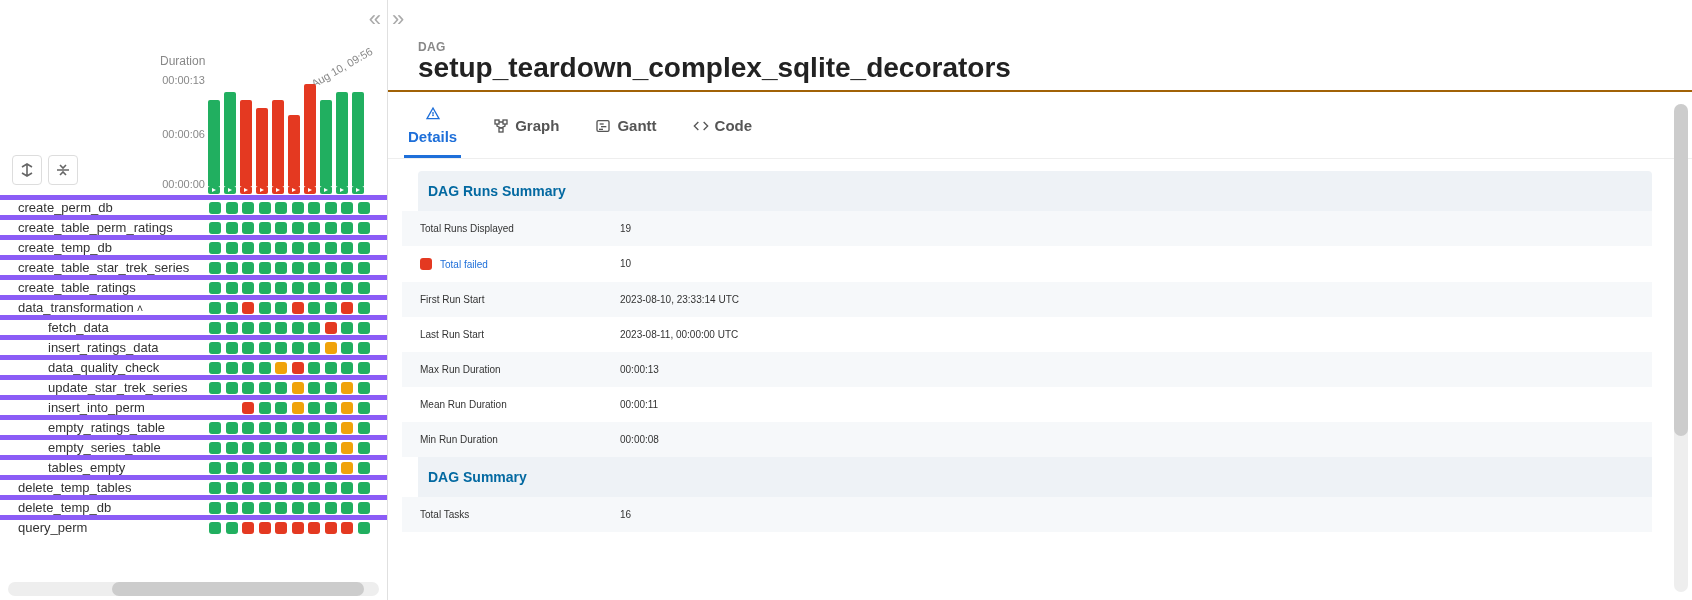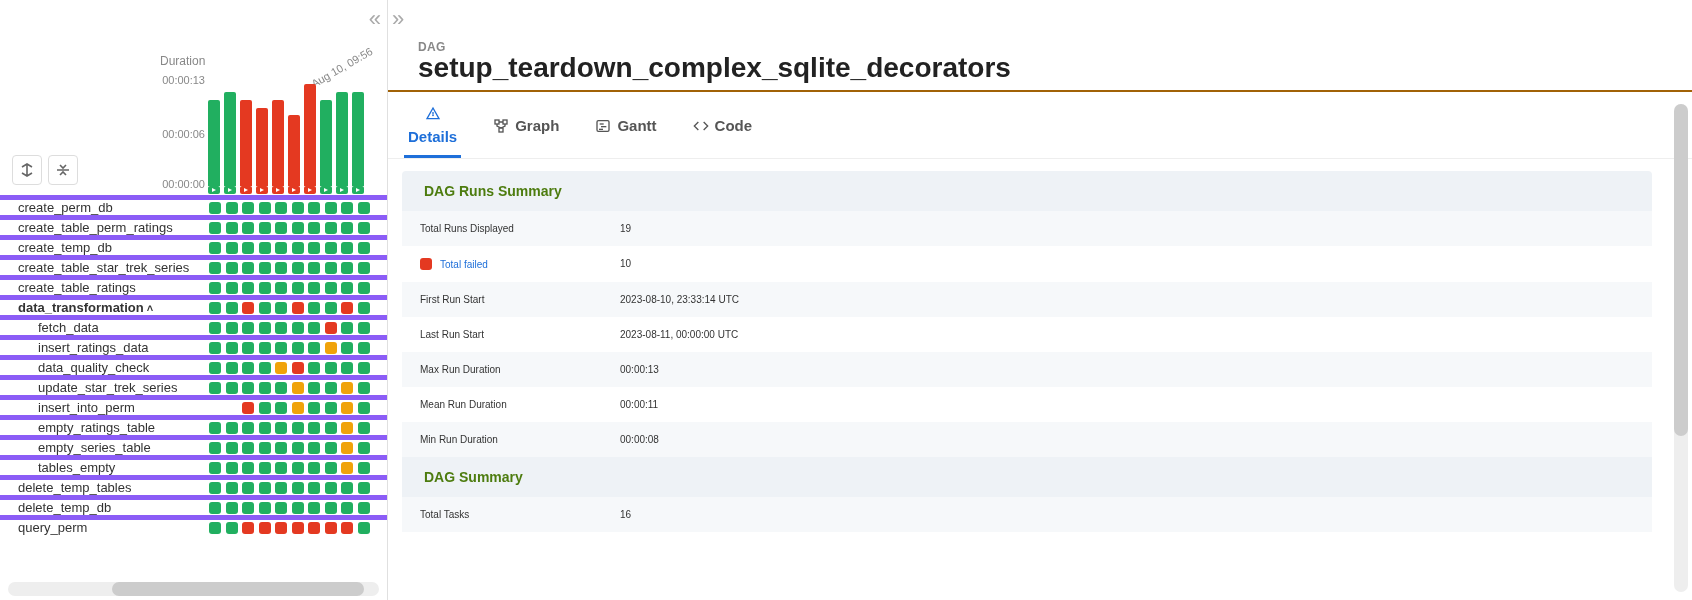--- a/index.html
+++ b/index.html
@@ -116,22 +116,22 @@
   }
   .task-name {
     width:202px;
     padding-left:18px;
     white-space:nowrap;
     overflow:hidden;
     text-overflow:ellipsis;
     color:#333;
     cursor:pointer;
   }
-  .task-name.indent { padding-left:38px; }
-  .task-name.group { font-weight:700; }
+  .task-name.indent { padding-left:48px; }
+  .task-name.group { font-weight:400; }
   .task-cells {
     display:flex;
     gap:4.5px;
     padding-left:7px;
   }
   .cell {
     width:12px; height:12px;
     border-radius:3px;
     cursor:pointer;
   }
@@ -214,23 +214,24 @@
   }
   .tab svg { width:16px; height:16px; }
   .detail-body {
     flex:1;
     overflow-y:auto;
     padding:12px 40px 12px 14px;
   }
   .section-header {
     background:#eef2f6;
     font-weight:700;
-    padding:12px 22px;
+    padding:12px 10px;
     border-radius:4px 4px 0 0;
-    color:#4d7c0f;
+    color:#0369a1;
+    margin-left:16px;
   }
   .section-header.sub { border-radius:0; }
   .kv-row {
     display:flex;
     padding:12px 18px;
     font-size:10px;
   }
   .kv-row:nth-child(odd) { background:#f6f8fa; }
   .kv-row:nth-child(even) { background:#fff; }
   .kv-key {

